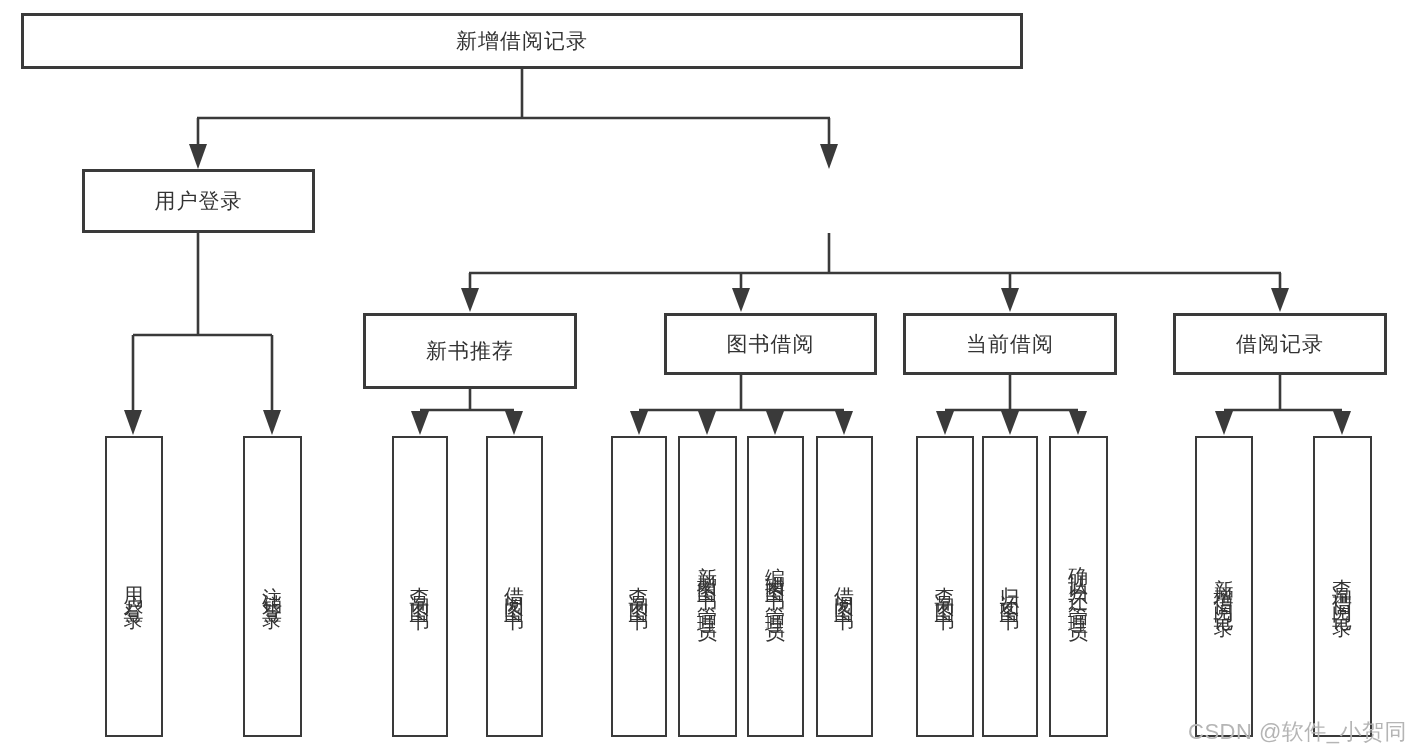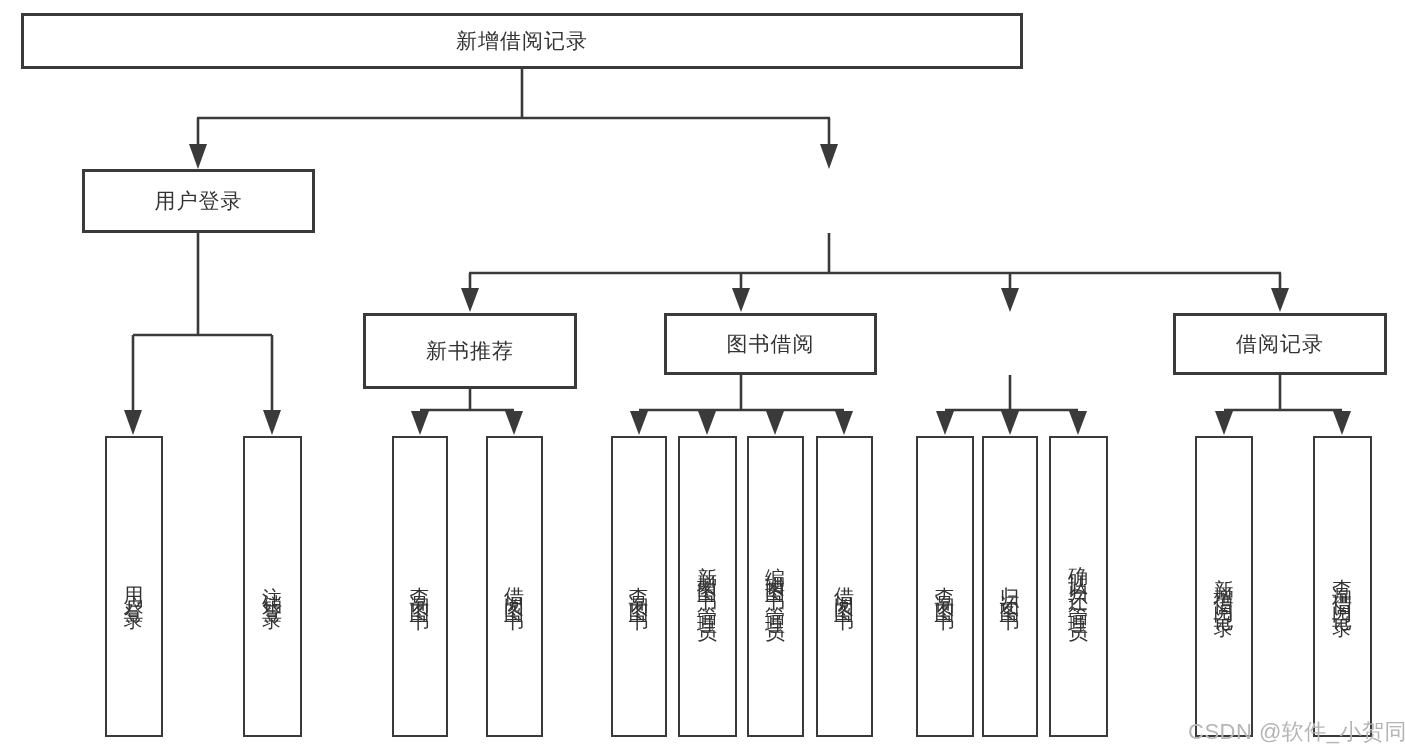--- a/index.html
+++ b/index.html
@@ -119,20 +119,23 @@
   <div class="node" style="left:82px;top:169px;width:233px;height:64px;">
     <span class="lbl">用户登录</span>
   </div>
 
   <div class="node" style="left:363px;top:313px;width:214px;height:76px;">
     <span class="lbl">新书推荐</span>
   </div>
   <div class="node" style="left:635px;top:313px;width:213px;height:62px;margin-left:29px;">
     <span class="lbl">图书借阅</span>
   </div>
+  <div class="node" style="left:903px;top:313px;width:214px;height:62px;">
+    <span class="lbl">当前借阅</span>
+  </div>
   <div class="node" style="left:1173px;top:313px;width:214px;height:62px;">
     <span class="lbl">借阅记录</span>
   </div>
 
   <div class="node leaf" style="left:105px;top:436px;width:58px;height:301px;">
     <span class="lbl">用户登录</span>
   </div>
   <div class="node leaf" style="left:243px;top:436px;width:59px;height:301px;">
     <span class="lbl">注销登录</span>
   </div>

